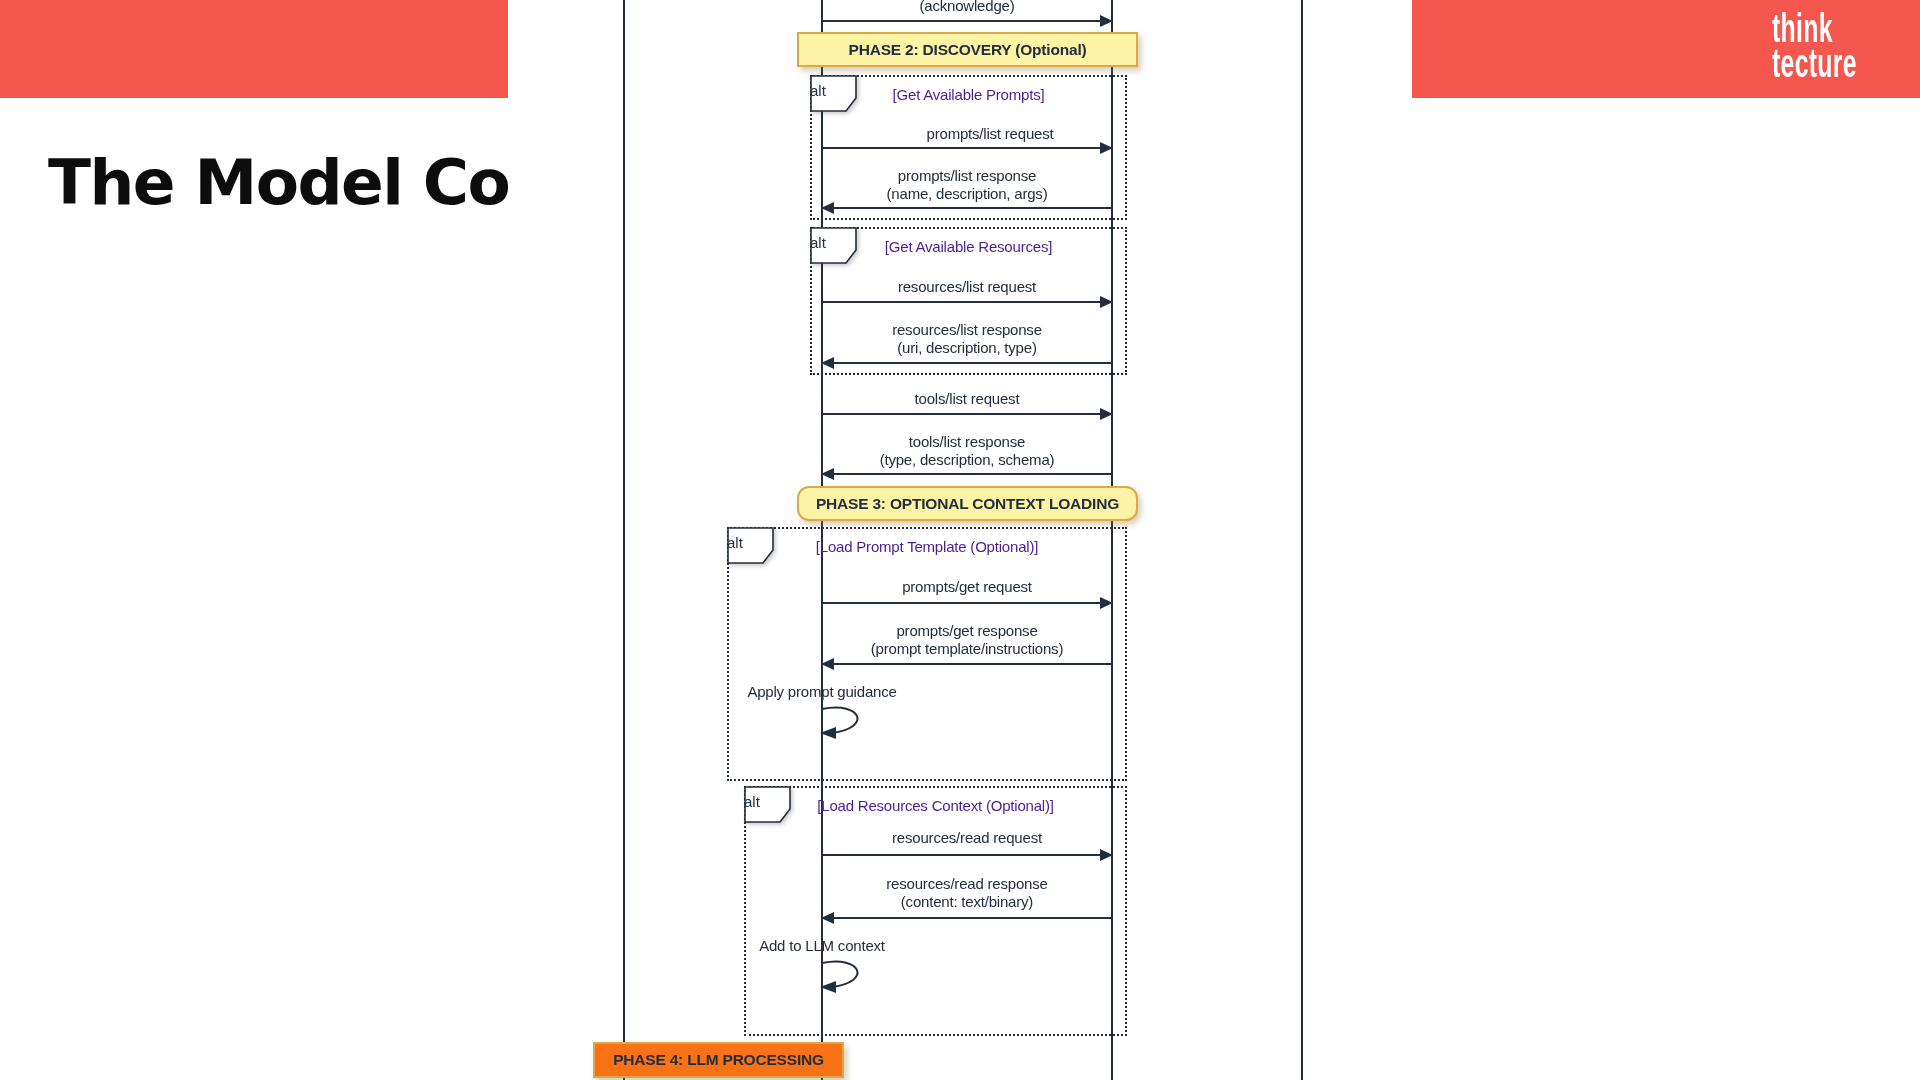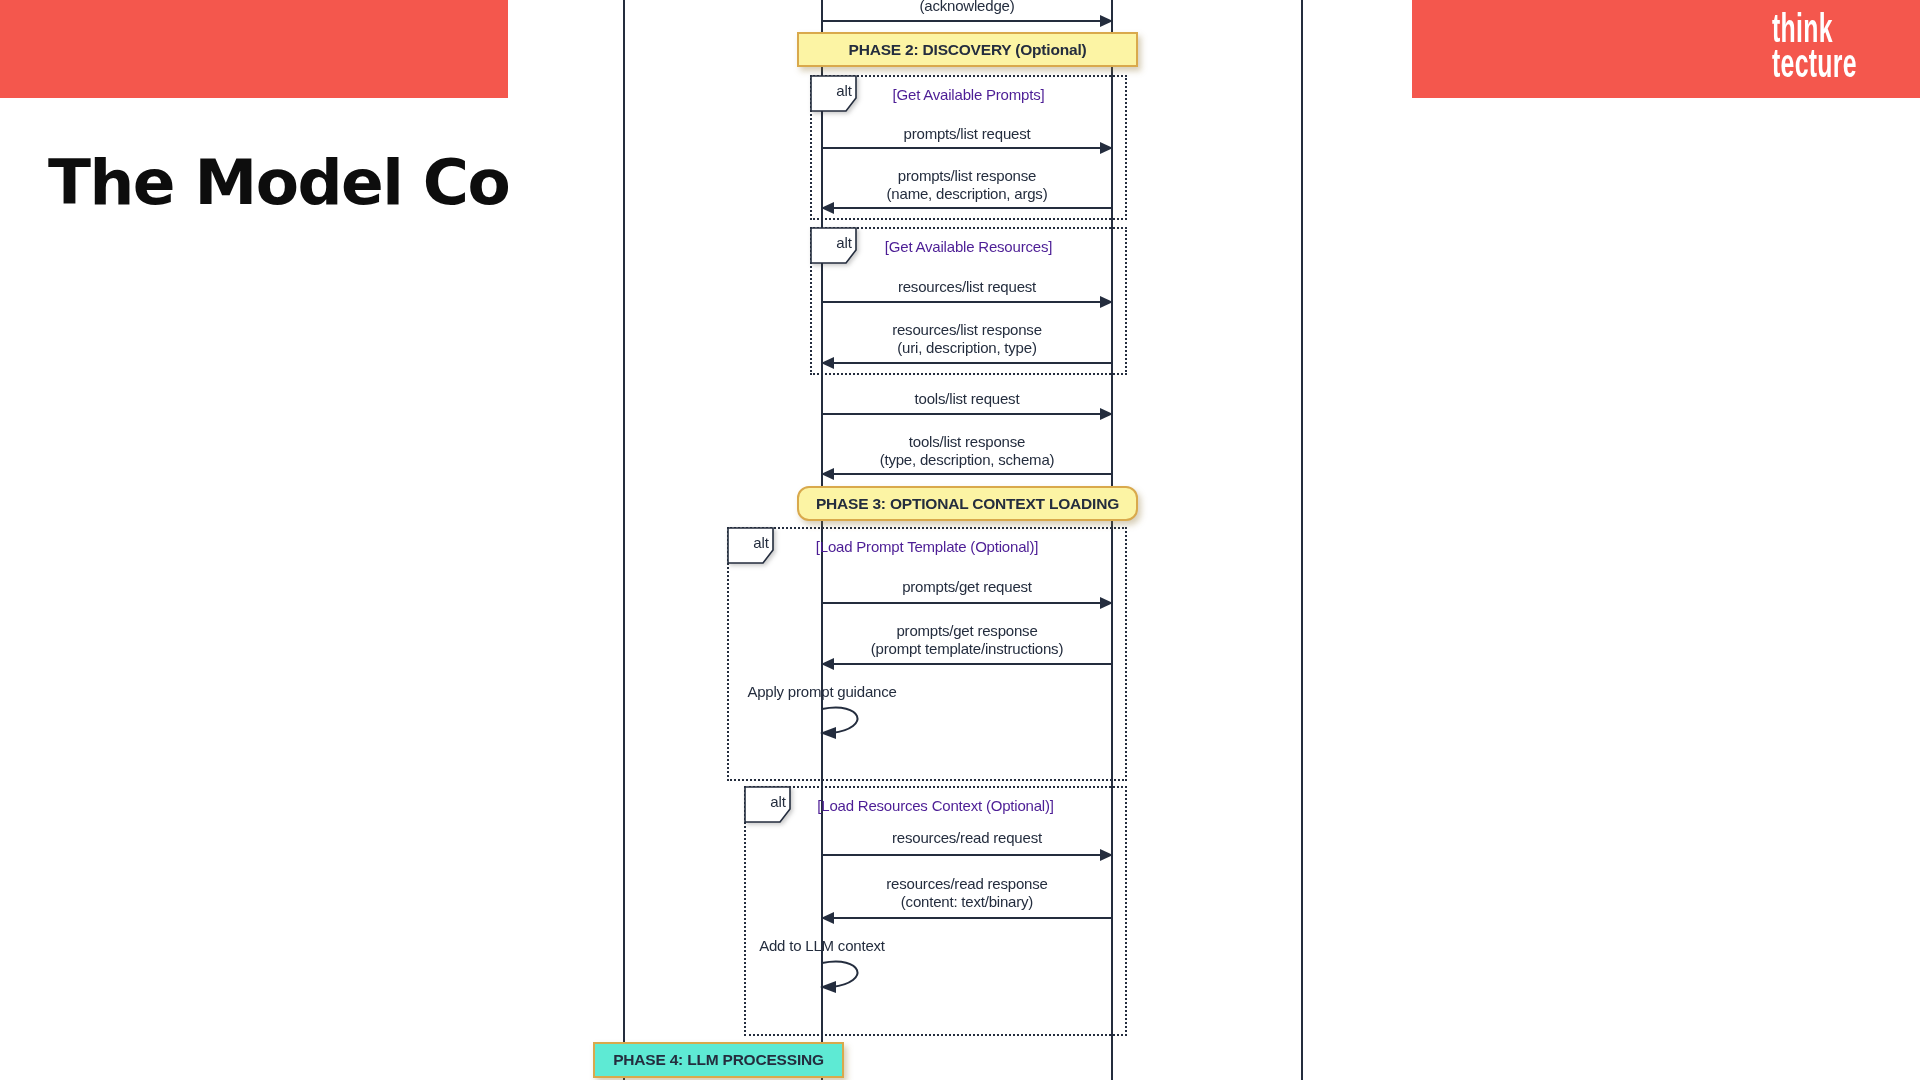--- a/index.html
+++ b/index.html
@@ -25,21 +25,21 @@
 
   .arrow{position:absolute;left:314px;width:290px;height:2px;background:#242d3e;}
   .arrow::after{content:'';position:absolute;top:-5px;width:0;height:0;
        border-top:6px solid transparent;border-bottom:6px solid transparent;}
   .arrow.right::after{right:-1px;border-left:13px solid #242d3e;}
   .arrow.left::after{left:-1px;border-right:13px solid #242d3e;}
 
   .altbox{position:absolute;border:2px dotted #242d3e;background:transparent;}
   .alt-tab{position:absolute;left:-2px;top:-2px;width:50px;height:38px;
        filter:drop-shadow(2px 2px 2px rgba(40,40,40,0.25));}
-  .alt-tab .kw{position:absolute;left:0;top:7px;width:42px;text-align:right;
+  .alt-tab .kw{position:absolute;left:0;top:7px;width:42px;text-align:left;
        font-size:15px;color:#242d3e;}
   .cond{position:absolute;left:0;top:9px;width:100%;text-align:center;color:#4c1d95;
        font-size:15px;letter-spacing:-0.2px;}
 
   .note{position:absolute;background:#fcf4a4;border:2px solid #d9a94c;box-sizing:border-box;
        color:#242d3e;font-weight:700;font-size:15.5px;letter-spacing:-0.2px;
        display:flex;align-items:center;justify-content:center;text-align:center;
        box-shadow:3px 4px 6px rgba(140,115,50,0.35);}
 
   .loop{position:absolute;left:306px;width:58px;height:36px;}
@@ -70,21 +70,21 @@
 
     <div class="altbox" style="left:302px;top:75px;width:313px;height:141px;">
       <div class="alt-tab">
         <svg width="50" height="38">
           <path d="M1,1 H46 V23 L36,36 H1 Z" fill="#ffffff" stroke="#242d3e" stroke-width="1.6"></path>
         </svg>
         <span class="kw">alt</span>
       </div>
       <div class="cond">[Get Available Prompts]</div>
     </div>
-    <div class="msg" style="top:125px;">prompts/list request</div>
+    <div class="msg" style="top:125px;padding-left:23px;">prompts/list request</div>
     <div class="arrow right" style="top:147px;"></div>
     <div class="msg" style="top:167px;">
       <div>prompts/list response</div>
       <div>(name, description, args)</div>
     </div>
     <div class="arrow left" style="top:207px;"></div>
 
     <div class="altbox" style="left:302px;top:227px;width:313px;height:144px;">
       <div class="alt-tab">
         <svg width="50" height="38">
@@ -149,16 +149,16 @@
     </div>
     <div class="arrow left" style="top:917px;"></div>
     <div class="self-label" style="top:937px;">Add to LLM context</div>
     <svg class="loop" style="top:958px;" viewBox="0 0 58 36">
       <path d="M8,5 C48,-3 58,24 18,29" fill="none" stroke="#242d3e" stroke-width="2"></path>
       <path d="M22,23 L6,29 L22,35 Z" fill="#242d3e"></path>
     </svg>
 
     <div class="note" style="left: 289px; top: 32px; width: 341px; height: 35px; background: rgb(252, 244, 164); border-color: rgb(217, 169, 76);">PHASE 2: DISCOVERY (Optional)</div>
     <div class="note" style="left: 289px; top: 486px; width: 341px; height: 35px; background: rgb(252, 244, 164); border-color: rgb(217, 169, 76); border-radius: 12px;">PHASE 3: OPTIONAL CONTEXT LOADING</div>
-    <div class="note" style="left: 85px; top: 1042px; width: 251px; height: 36px; background: #5eead4; border-color: rgb(217, 169, 76);">PHASE 4: LLM PROCESSING</div>
+    <div class="note" style="left: 85px; top: 1042px; width: 251px; height: 36px; background: #f97316; border-color: rgb(217, 169, 76);">PHASE 4: LLM PROCESSING</div>
 
   </div>
 </div>
 
 </body></html>

